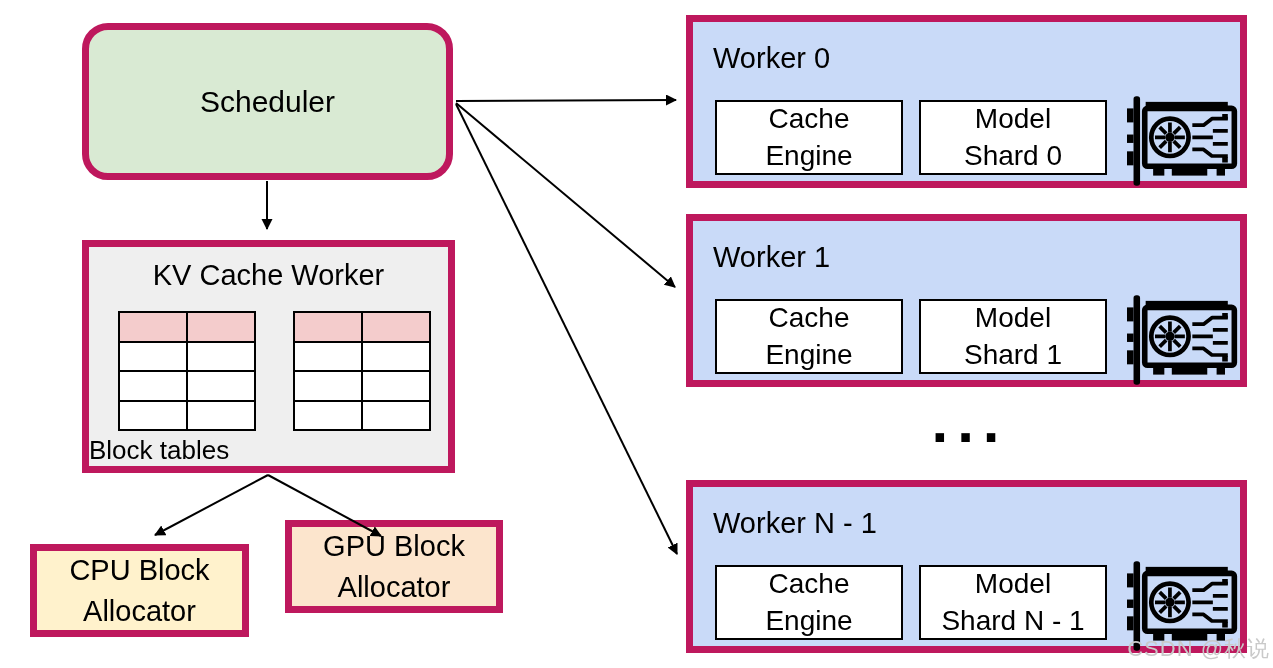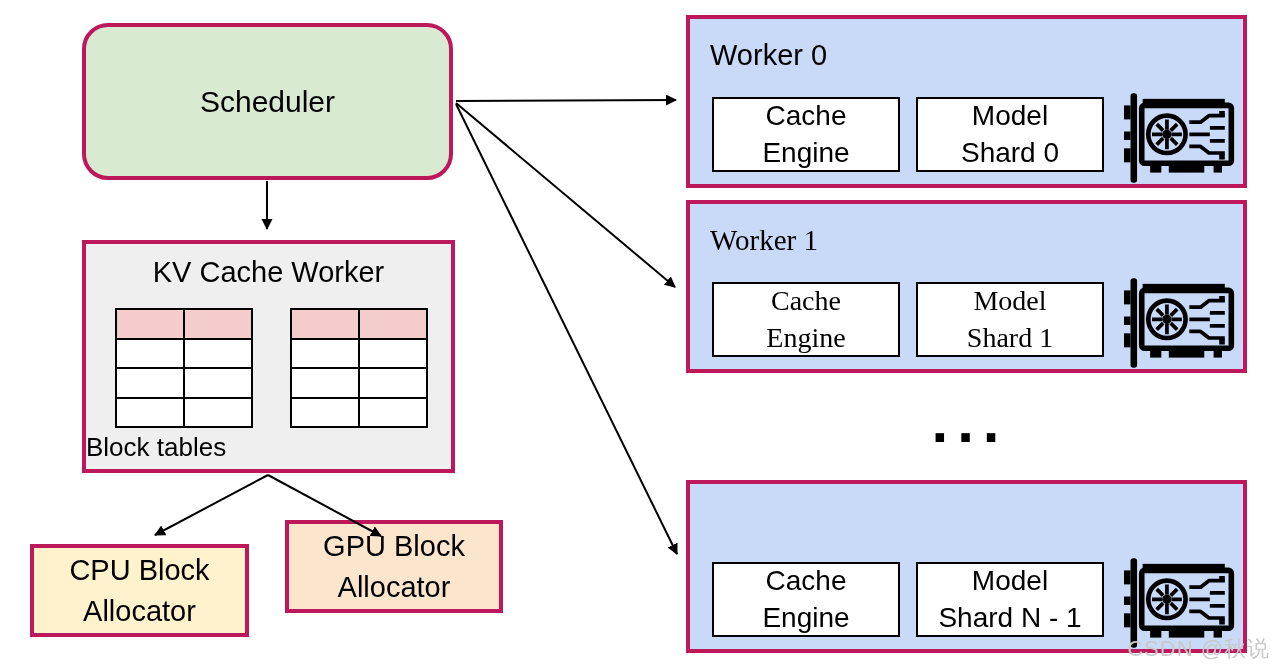--- a/index.html
+++ b/index.html
@@ -1,20 +1,20 @@
 <!DOCTYPE html>
 <html style="--scheduler-bg: #d9ead3; --kv-bg: #efefef; --table-header-bg: #f4cccc; --cpu-allocator-bg: #fff2cc; --gpu-allocator-bg: #fce5cd; --worker-bg: #c9daf8; --watermark-color: #c9c9c9;"><head>
 <meta charset="utf-8">
 <style>
   html,body{margin:0;padding:0;}
   body{
     width:1273px;height:668px;position:relative;background:#ffffff;
     font-family:"Liberation Sans", sans-serif;color:#000;overflow:hidden;
   }
-  .box{position:absolute;border:4px solid #be185d;box-sizing:border-box;}
+  .box{position:absolute;border:7px solid #be185d;box-sizing:border-box;}
   .center{display:flex;align-items:center;justify-content:center;text-align:center;}
   .pre{white-space:pre-line;}
 
   
   #scheduler{left:82px;top:23px;width:371px;height:157px;
     background:var(--scheduler-bg,#d9ead3);font-size:30px;border-radius:26px;}
 
   
   #kv{left:82px;top:240px;width:373px;height:233px;background:var(--kv-bg,#efefef);}
   #kv .kv-title{position:absolute;left:0;top:12px;width:100%;text-align:center;font-size:29px;}
@@ -29,21 +29,21 @@
 
   
   #cpu-alloc{left:30px;top:544px;width:219px;height:93px;
     background:var(--cpu-allocator-bg,#fff2cc);font-size:29px;line-height:1.4;}
   #gpu-alloc{left:285px;top:520px;width:218px;height:93px;
     background:var(--gpu-allocator-bg,#fce5cd);font-size:29px;line-height:1.4;}
 
   
   .worker{left:686px;width:561px;height:173px;background:var(--worker-bg,#c9daf8);}
   #worker-0{top:15px;}
-  #worker-1{top:200px;font-family:Liberation Serif, serif;}
+  #worker-1{top:214px;}
   #worker-n{top:480px;}
   .worker-title{position:absolute;left:20px;top:20px;font-size:29px;}
   .wbox{position:absolute;top:78px;height:75px;background:#fff;border:2px solid #000;
     box-sizing:border-box;font-size:28px;line-height:1.3;}
   .wbox.cache{left:22px;width:188px;}
   .wbox.shard{left:226px;width:188px;}
   .gpu-icon{position:absolute;left:434px;top:70px;width:112px;height:100px;}
 
   
   #ellipsis{position:absolute;left:900px;top:392px;width:140px;text-align:center;
@@ -173,20 +173,21 @@
 Shard 1</span>
   </div>
   <svg class="gpu-icon" viewBox="0 0 120 104">
       <use href="#gpu-card"></use>
     </svg>
 </div>
 
 <div id="ellipsis">...</div>
 
 <div id="worker-n" class="box worker">
+  <div class="worker-title">Worker N - 1</div>
   <div class="wbox cache center pre">
     <span class="pre">Cache
 Engine</span>
   </div>
   <div class="wbox shard center pre">
     <span class="pre">Model
 Shard N - 1</span>
   </div>
   <svg class="gpu-icon" viewBox="0 0 120 104">
       <use href="#gpu-card"></use>

